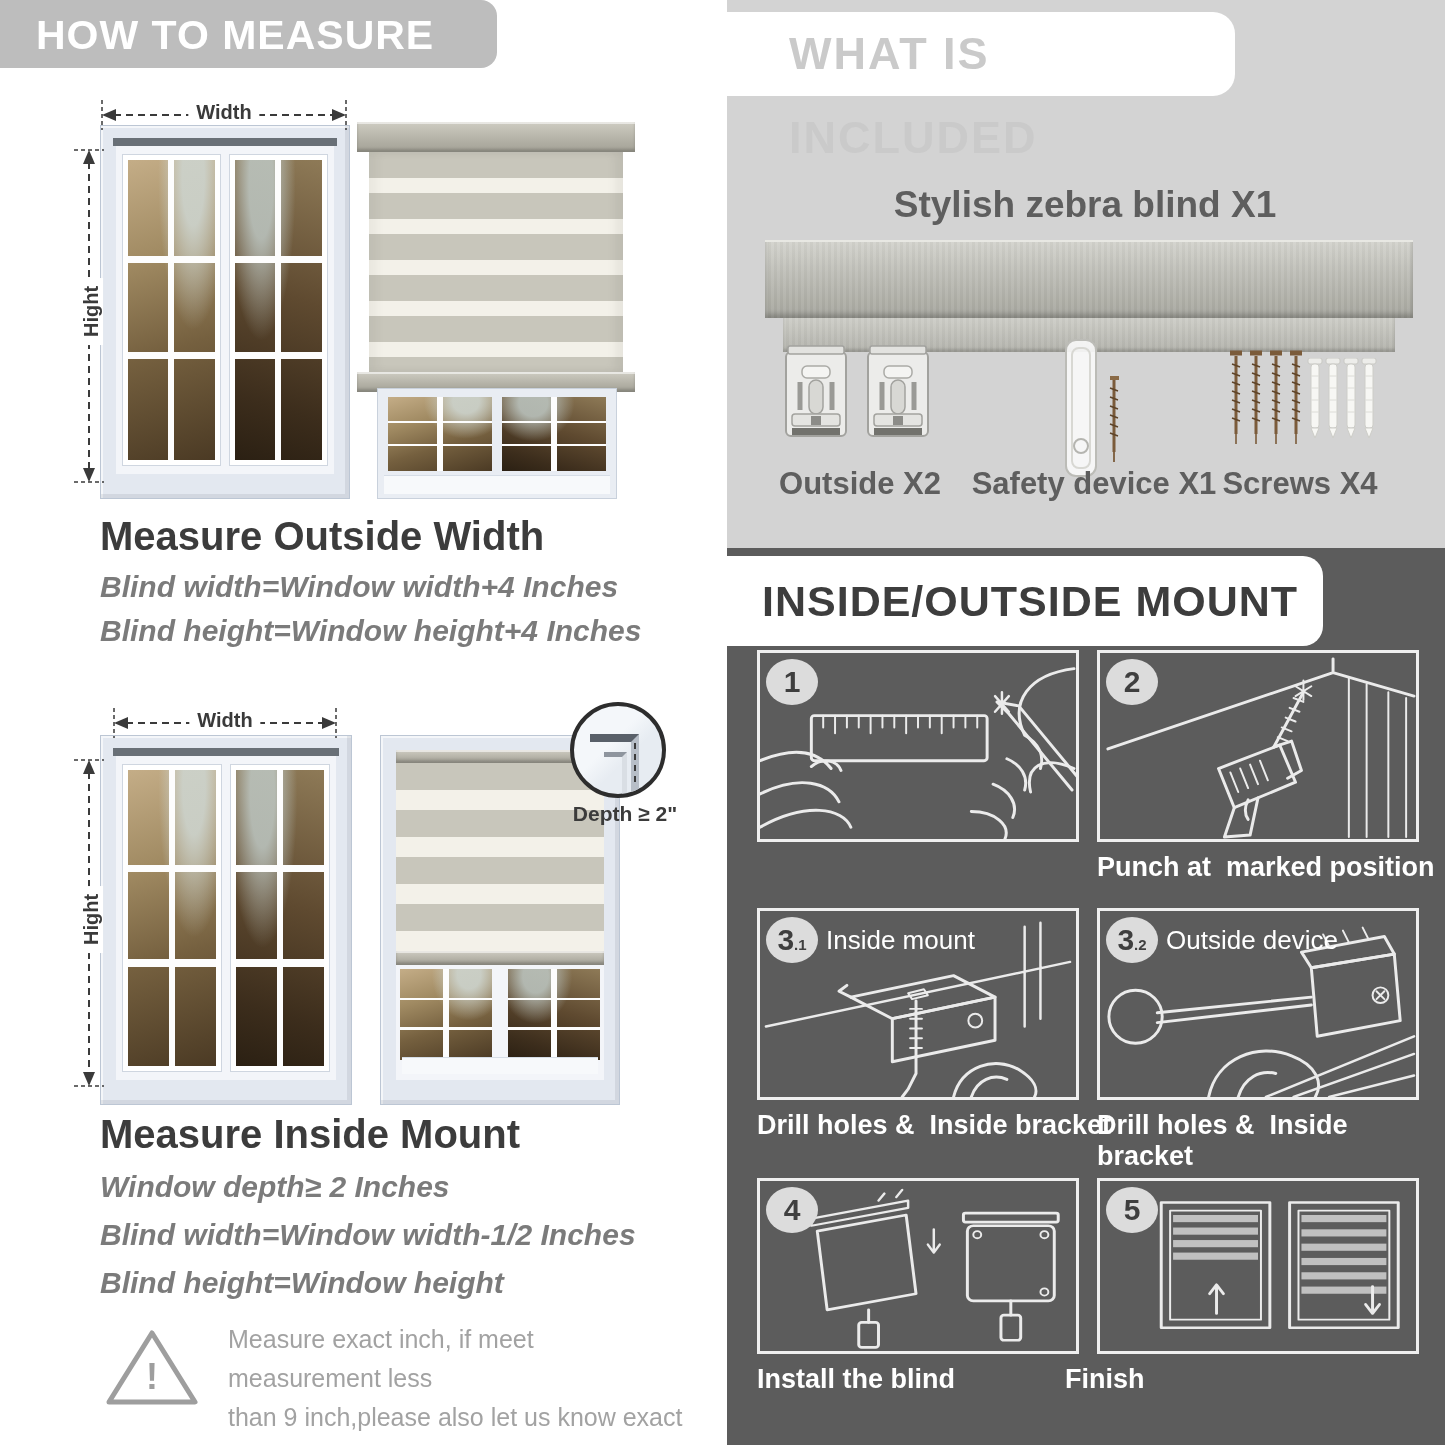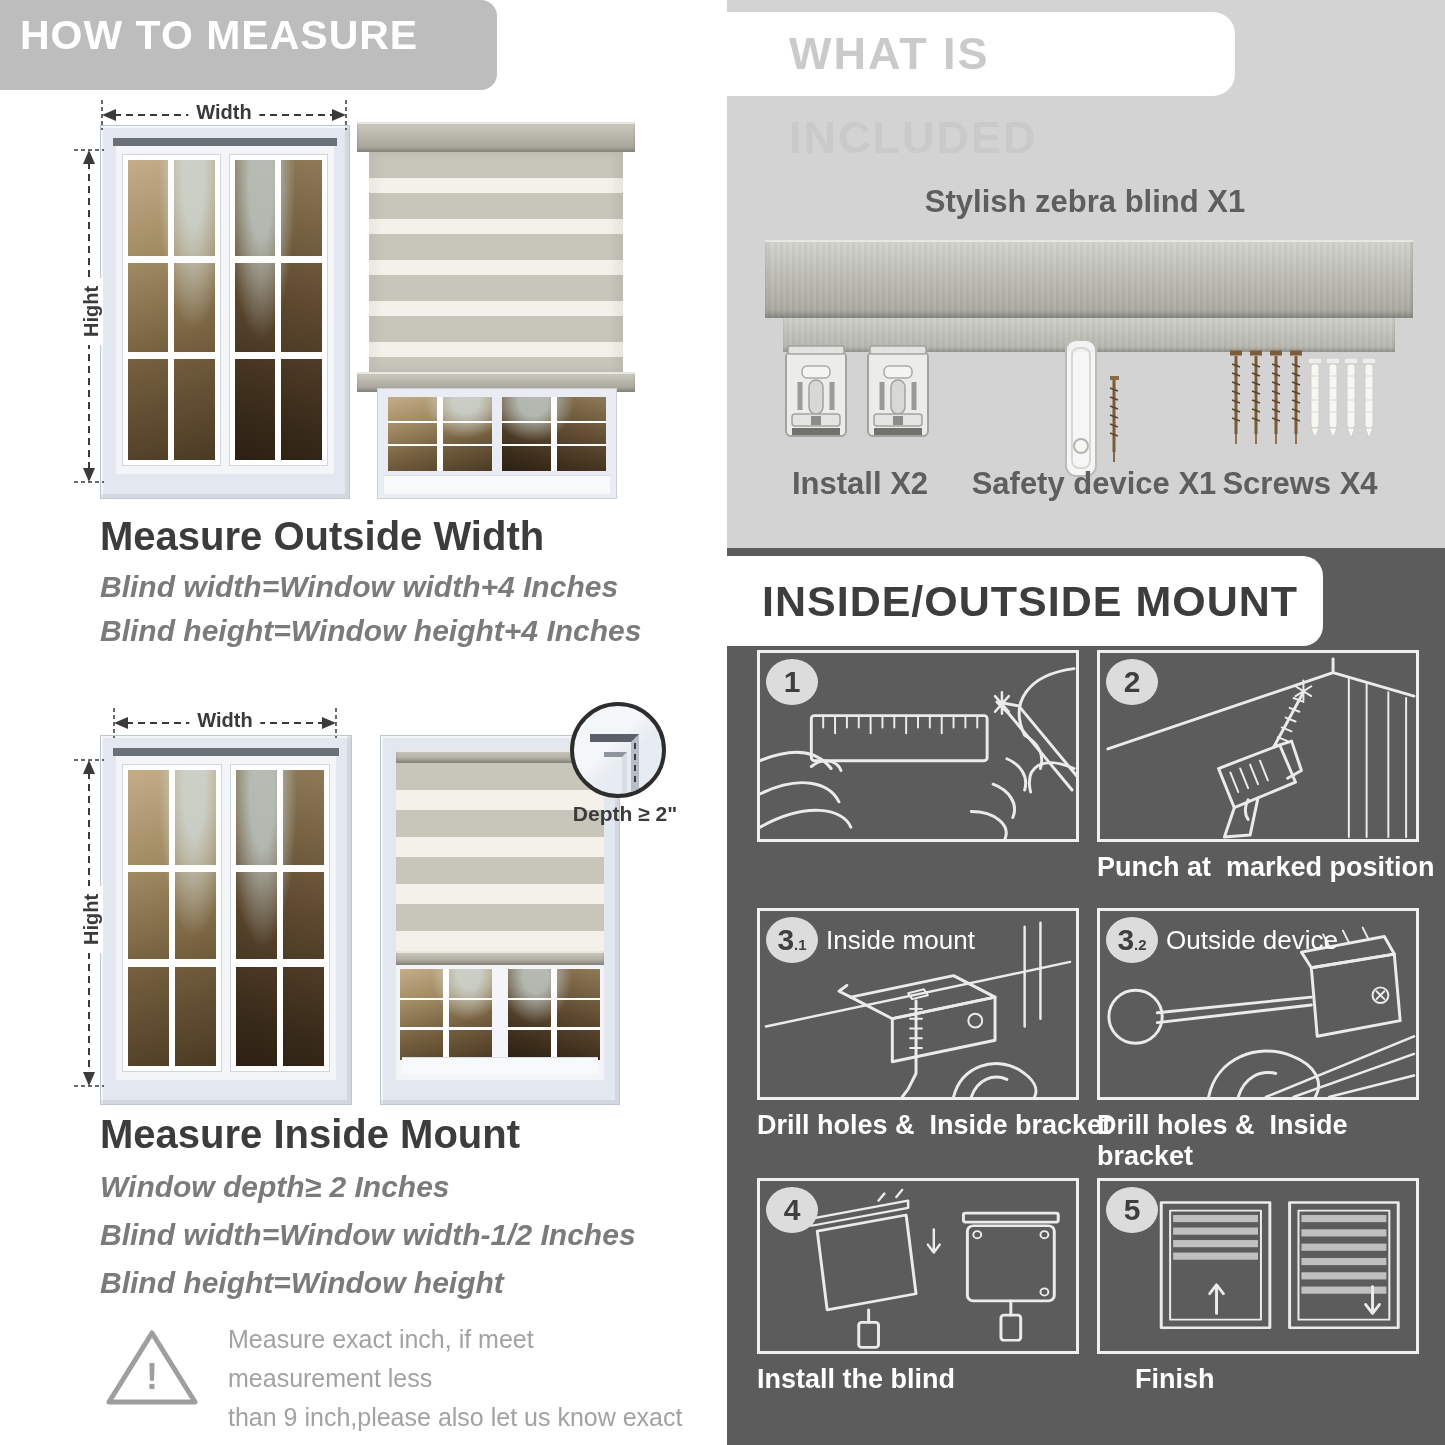--- a/index.html
+++ b/index.html
@@ -1,23 +1,23 @@
 <!DOCTYPE html>
 <html><head>
 <meta charset="utf-8">
 <style>
   html,body { margin:0; padding:0; background:#fff; }
   .page { position:relative; width:1445px; height:1445px; background:#ffffff; overflow:hidden;
           font-family:"Liberation Sans", sans-serif; }
   .abs { position:absolute; }
 
   
-  .left-header-bar { left:0; top:12; width:497px; height:90px; background:#bdbdbd;
+  .left-header-bar { left:0; top:12; width:497px; height:68px; background:#bdbdbd;
     border-radius:0 16px 16px 0; color:#ffffff; font-size:41px; font-weight:bold;
-    line-height:70px; padding-left:20px; letter-spacing:1px; box-sizing:border-box; }
+    line-height:70px; padding-left:36px; letter-spacing:1px; box-sizing:border-box; }
 
   .measure-heading { font-size:40px; font-weight:bold; color:#3c3c3c; }
   .measure-line    { font-size:30px; font-weight:bold; color:#7b7b7b;font-style:italic; }
 
   
   .window { background:#e3e8f0; border:1px solid #bcc6d4;
             box-shadow: inset -4px -4px 0 rgba(90,100,115,.12), inset 2px 2px 0 rgba(255,255,255,.6); }
   .win-track { position:absolute; left:12px; right:12px; top:12px; height:8px; background:#697077; }
   .win-inner { position:absolute; left:15px; right:15px; top:20px; bottom:24px; background:#f3f5f9; }
   .sash { position:absolute; top:8px; bottom:8px; width:calc(50% - 10px); background:#ffffff;
@@ -54,21 +54,21 @@
   .arrow-label { position:absolute; background:#ffffff; padding:0 8px; font-size:20px; font-weight:bold; color:#3a3a3a; }
   .vlabel { transform:rotate(-90deg); transform-origin:center; }
 
   .warning-text { font-size:25px; color:#a2a2a2; line-height:39px; }
 
   
   .light-panel { left:727px; top:0; width:718px; height:548px; background:#d3d3d3; }
   .included-header-bar { left:727px; top:12px; width:508px; height:84px; background:#ffffff;
       border-radius:0 22px 22px 0; color:#cacaca; font-size:45px; font-weight:bold;
       line-height:84px; padding-left:62px; letter-spacing:2px; box-sizing:border-box; }
-  .blind-label { font-size:31px; font-weight:bold; color:#5e5e5e; text-align:center; }
+  .blind-label { font-size:37px; font-weight:bold; color:#5e5e5e; text-align:center; }
   .item-label  { font-size:31px; font-weight:bold; color:#5e5e5e; text-align:center; }
 
   .rail-main { left:765px; top:240px; width:648px; height:78px;
       background:
         repeating-linear-gradient(90deg, rgba(255,255,255,.05) 0 3px, rgba(0,0,0,.025) 3px 6px),
         linear-gradient(180deg,#d4d4ce,#bdbdb6 45%,#a6a69e 100%);
       box-shadow: inset 0 2px 0 #e8e8e3, inset 0 -4px 5px rgba(0,0,0,.2); }
   .rail-lip { left:783px; top:318px; width:612px; height:34px;
       background:
         repeating-linear-gradient(90deg, rgba(255,255,255,.05) 0 3px, rgba(0,0,0,.02) 3px 6px),
@@ -295,21 +295,21 @@
         </g>
       <g transform="translate(63,0)">
           <rect x="-7" y="0" width="14" height="6" rx="2" fill="#ededea" stroke="#c9c9c4"></rect>
           <rect x="-4" y="6" width="8" height="64" rx="3" fill="#f7f7f4" stroke="#cdcdc8"></rect>
           <path d="M-4,18 h8 M-4,30 h8 M-4,42 h8 M-4,54 h8" stroke="#dcdcd7"></path>
           <path d="M-4,70 L0,80 L4,70 Z" fill="#f7f7f4" stroke="#cdcdc8"></path>
         </g>
     </g>
   </svg>
 
-  <div class="abs item-label" style="left:760px; top:466px; width:200px;">Install X2</div>
+  <div class="abs item-label" style="left:760px; top:466px; width:200px;">Outside X2</div>
   <div class="abs item-label" style="left:964px; top:466px; width:260px;">Safety device X1</div>
   <div class="abs item-label" style="left:1210px; top:466px; width:180px;">Screws X4</div>
 
   <div class="abs dark-panel"></div>
   <div class="abs mount-header-bar">INSIDE/OUTSIDE MOUNT</div>
 
   <div class="abs step-panel" style="left:757px; top:650px; width:322px; height:192px;">
     <svg class="step-svg" viewBox="0 0 320 190" preserveAspectRatio="none">
       <g fill="none" stroke="#ebebeb" stroke-width="3" stroke-linecap="round" stroke-linejoin="round">
         <rect x="52" y="64" width="178" height="46" rx="3"></rect>
@@ -420,15 +420,15 @@
         <rect x="204" y="102" width="86" height="8"></rect>
           <rect x="204" y="118" width="86" height="8"></rect>
       </g>
       <g fill="none" stroke="#ebebeb" stroke-width="3" stroke-linecap="round" stroke-linejoin="round">
         <path d="M118,148 V118 M111,126 L118,116 L125,126"></path>
         <path d="M276,118 V146 M269,138 L276,148 L283,138"></path>
       </g>
     </svg>
     <div class="badge"><span>5</span></div>
   </div>
-  <div class="step-caption" style="left:1135px; top:1364px;">Finish</div>
+  <div class="step-caption" style="left:1065px; top:1364px;">Finish</div>
 
 </div>
 
 </body></html>

